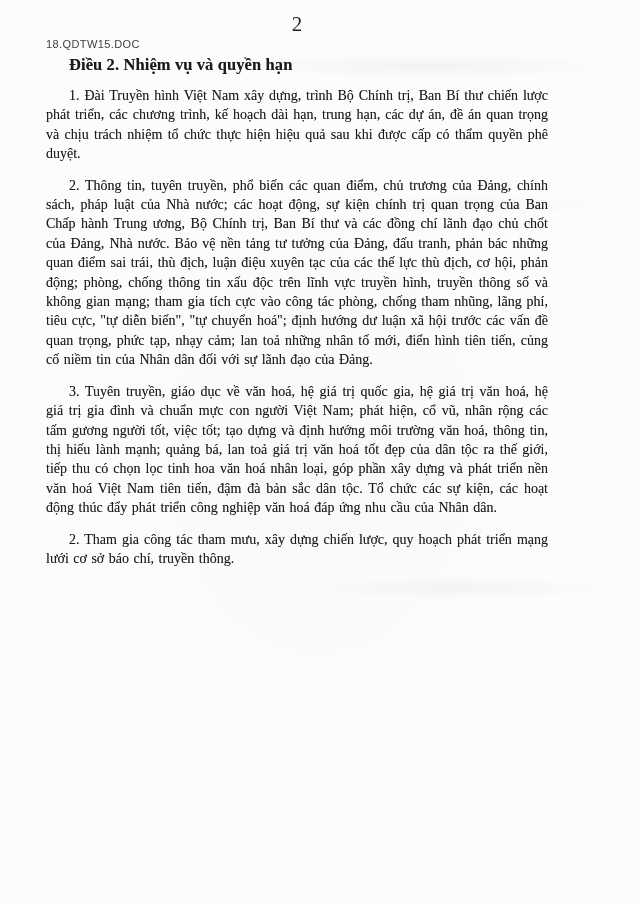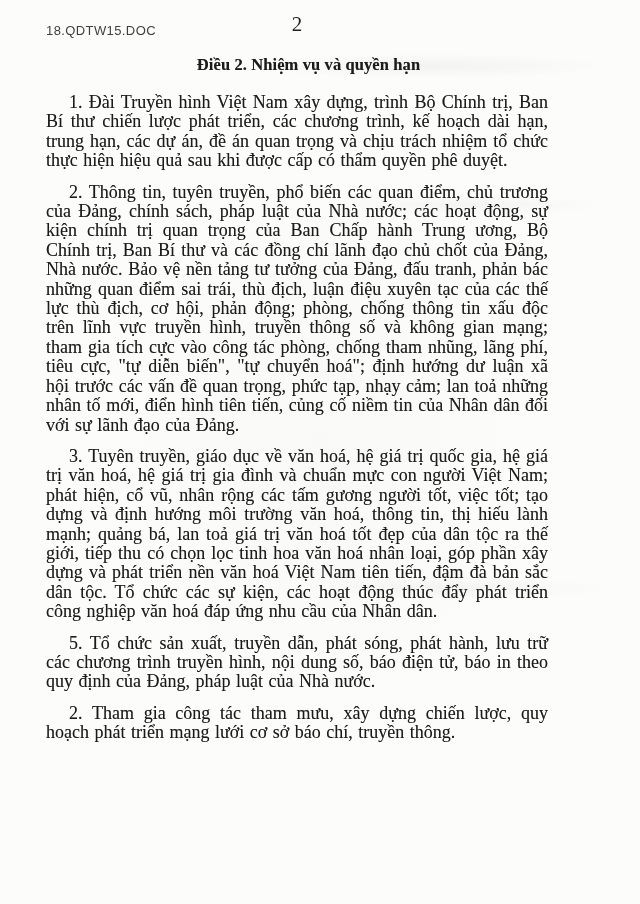--- a/index.html
+++ b/index.html
@@ -24,23 +24,23 @@
     background:
       radial-gradient(ellipse 260px 18px at 430px 66px, rgba(90,90,90,0.06), transparent 70%),
       radial-gradient(ellipse 200px 14px at 470px 205px, rgba(90,90,90,0.05), transparent 70%),
       radial-gradient(ellipse 220px 16px at 460px 588px, rgba(90,90,90,0.05), transparent 70%),
       radial-gradient(ellipse 300px 400px at 320px 450px, rgba(120,120,120,0.025), transparent 75%);
     pointer-events: none;
   }
   .doc-label {
     position: absolute;
     left: 46px;
-    top: 23px;
+    top: 38px;
     font-family: "Liberation Sans", sans-serif;
-    font-size: 13px;
+    font-size: 11px;
     letter-spacing: 0.4px;
     color: #3f3f3f;
     white-space: nowrap;
   }
   .page-num {
     position: absolute;
     left: 46px;
     top: 12px;
     width: 502px;
     text-align: center;
@@ -49,28 +49,27 @@
   }
   .content {
     position: absolute;
     left: 46px;
     top: 55px;
     width: 502px;
   }
   .heading {
     font-size: 16.5px;
     font-weight: bold;
-    margin: 0 0 18px 0;
+    margin: 0 0 11px 0;
     text-indent: 23px;
     letter-spacing: 0.1px;
     text-shadow: 0 0 0.6px rgba(20,20,20,0.45);
-    text-align: center;
   }
   .para {
-    font-size: 18px;
+    font-size: 14px;
     line-height: 19.4px;
     text-align: justify;
     text-indent: 23px;
     margin: 0 0 12px 0;
     word-spacing: 1px;
     text-shadow: 0 0 0.6px rgba(20,20,20,0.4);
   }
 </style>
 </head>
 <body>
@@ -85,19 +84,18 @@
 
     <h1 class="heading">Điều 2. Nhiệm vụ và quyền hạn</h1>
 
     <p class="para">1. Đài Truyền hình Việt Nam xây dựng, trình Bộ Chính trị, Ban Bí thư chiến lược phát triển, các chương trình, kế hoạch dài hạn, trung hạn, các dự án, đề án quan trọng và chịu trách nhiệm tổ chức thực hiện hiệu quả sau khi được cấp có thẩm quyền phê duyệt.</p>
 
     <p class="para">2. Thông tin, tuyên truyền, phổ biến các quan điểm, chủ trương của Đảng, chính sách, pháp luật của Nhà nước; các hoạt động, sự kiện chính trị quan trọng của Ban Chấp hành Trung ương, Bộ Chính trị, Ban Bí thư và các đồng chí lãnh đạo chủ chốt của Đảng, Nhà nước. Bảo vệ nền tảng tư tưởng của Đảng, đấu tranh, phản bác những quan điểm sai trái, thù địch, luận điệu xuyên tạc của các thế lực thù địch, cơ hội, phản động; phòng, chống thông tin xấu độc trên lĩnh vực truyền hình, truyền thông số và không gian mạng; tham gia tích cực vào công tác phòng, chống tham nhũng, lãng phí, tiêu cực, "tự diễn biến", "tự chuyển hoá"; định hướng dư luận xã hội trước các vấn đề quan trọng, phức tạp, nhạy cảm; lan toả những nhân tố mới, điển hình tiên tiến, củng cố niềm tin của Nhân dân đối với sự lãnh đạo của Đảng.</p>
 
     <p class="para">3. Tuyên truyền, giáo dục về văn hoá, hệ giá trị quốc gia, hệ giá trị văn hoá, hệ giá trị gia đình và chuẩn mực con người Việt Nam; phát hiện, cổ vũ, nhân rộng các tấm gương người tốt, việc tốt; tạo dựng và định hướng môi trường văn hoá, thông tin, thị hiếu lành mạnh; quảng bá, lan toả giá trị văn hoá tốt đẹp của dân tộc ra thế giới, tiếp thu có chọn lọc tinh hoa văn hoá nhân loại, góp phần xây dựng và phát triển nền văn hoá Việt Nam tiên tiến, đậm đà bản sắc dân tộc. Tổ chức các sự kiện, các hoạt động thúc đẩy phát triển công nghiệp văn hoá đáp ứng nhu cầu của Nhân dân.</p>
 
 
-    <p class="para">5. Tổ chức sản xuất, truyền dẫn, phát sóng, phát hành, lưu trữ các chương trình truyền hình, nội dung số, báo điện tử, báo in theo quy định của Đảng, pháp luật của Nhà nước.</p>
 
     <p class="para">2. Tham gia công tác tham mưu, xây dựng chiến lược, quy hoạch phát triển mạng lưới cơ sở báo chí, truyền thông.</p>
 
 
   </div>
 </div>
 
 </body></html>

